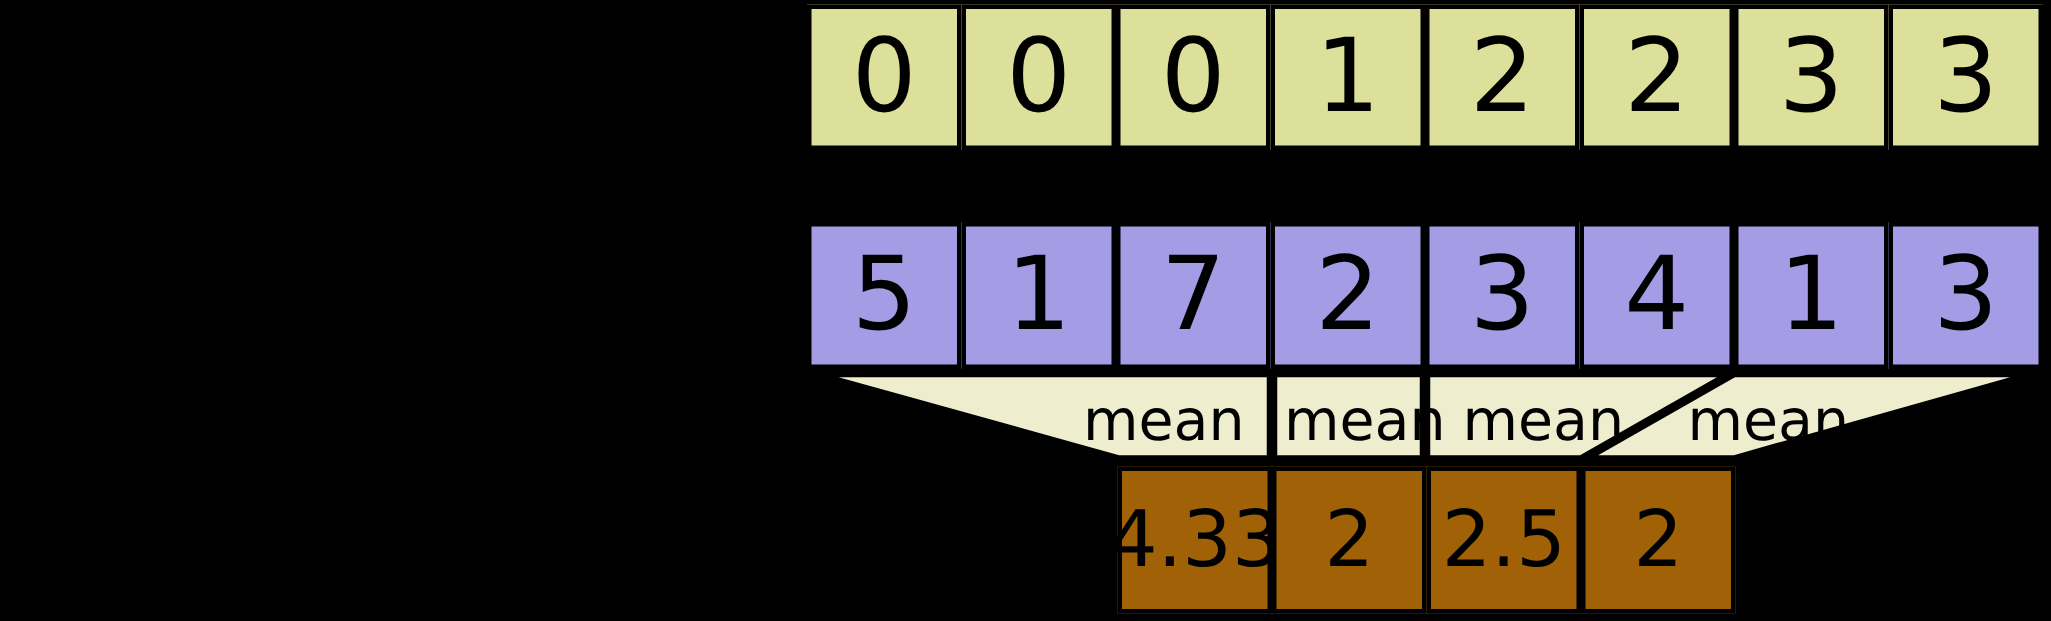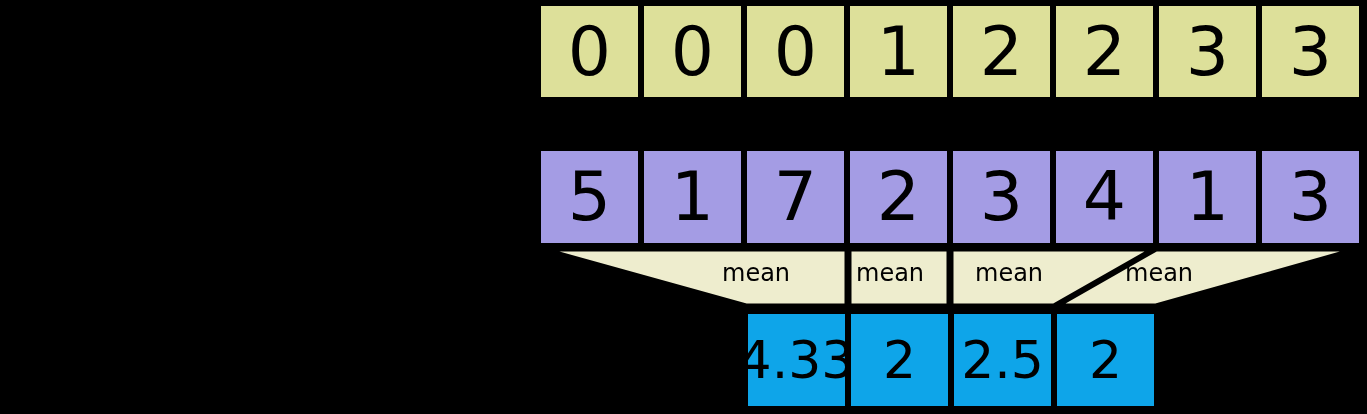--- a/index.html
+++ b/index.html
@@ -27,35 +27,35 @@
   }
   .seg-cell {
     background: #dde09a;
     font-size: 68px;
   }
   .val-cell {
     background: #a49ce4;
     font-size: 68px;
   }
   .out-cell {
-    background: #0ea5e9;
+    background: #a16207;
     font-size: 52px;
   }
   #funnel-layer {
     position: absolute;
     left: 0;
     top: 0;
     width: 1367px;
     height: 414px;
     pointer-events: none;
   }
   .funnel-label {
     position: absolute;
     color: #000000;
-    font-size: 24px;
+    font-size: 38px;
     line-height: 1;
     white-space: nowrap;
   }
 </style>
 </head>
 <body>
 
 <div id="canvas">
 
   <div class="cell seg-cell" style="left:538px; top:3px; width:103px; height:97px;">0</div>

